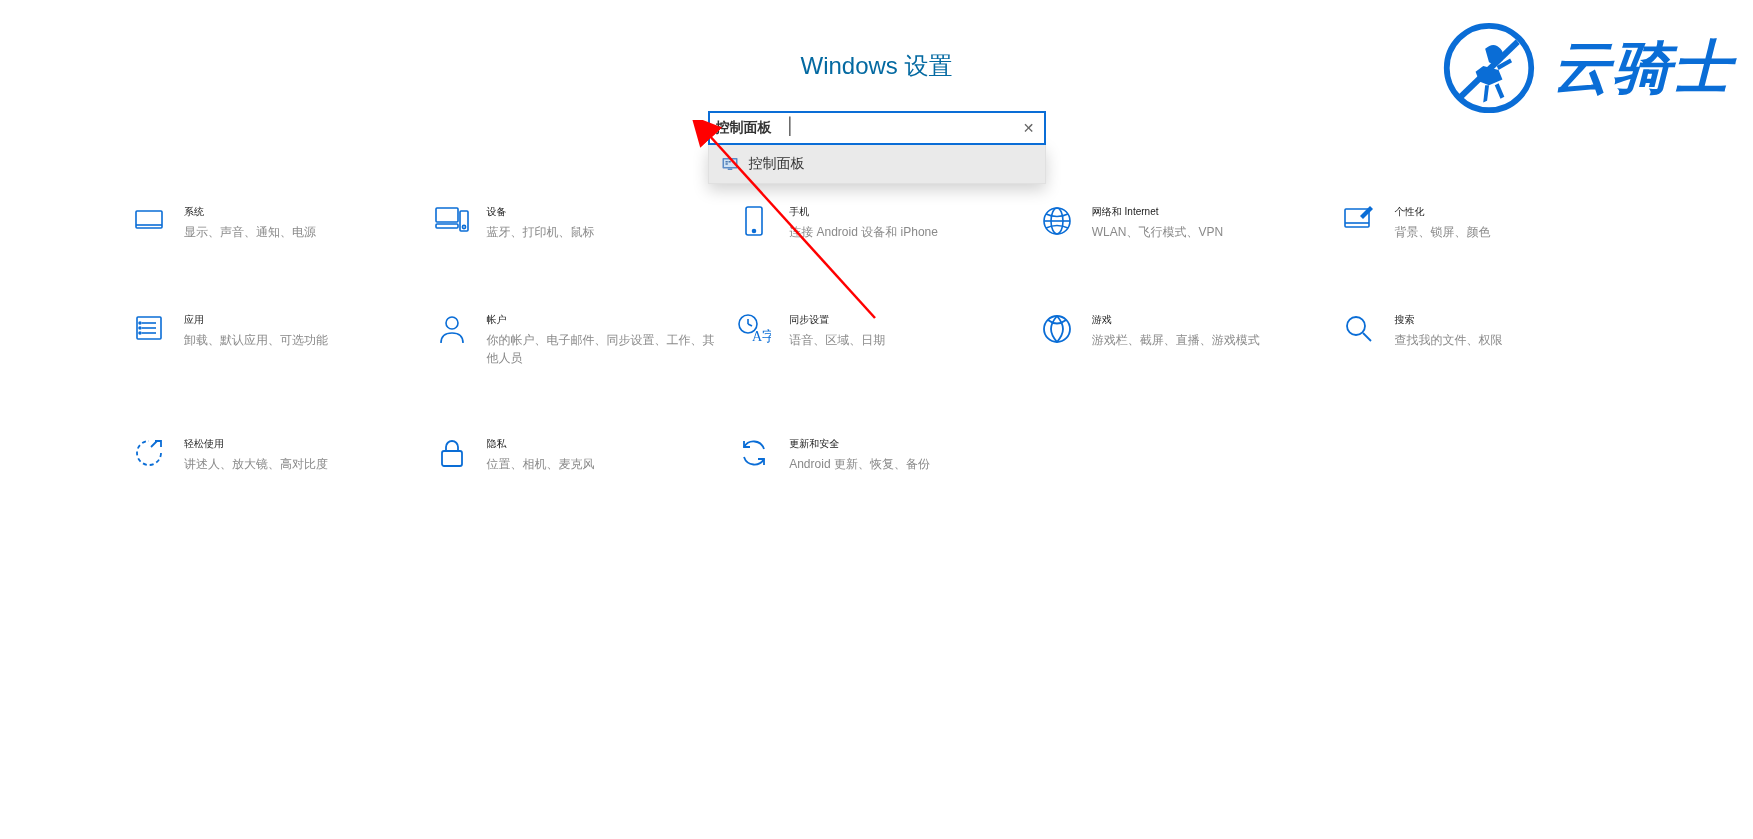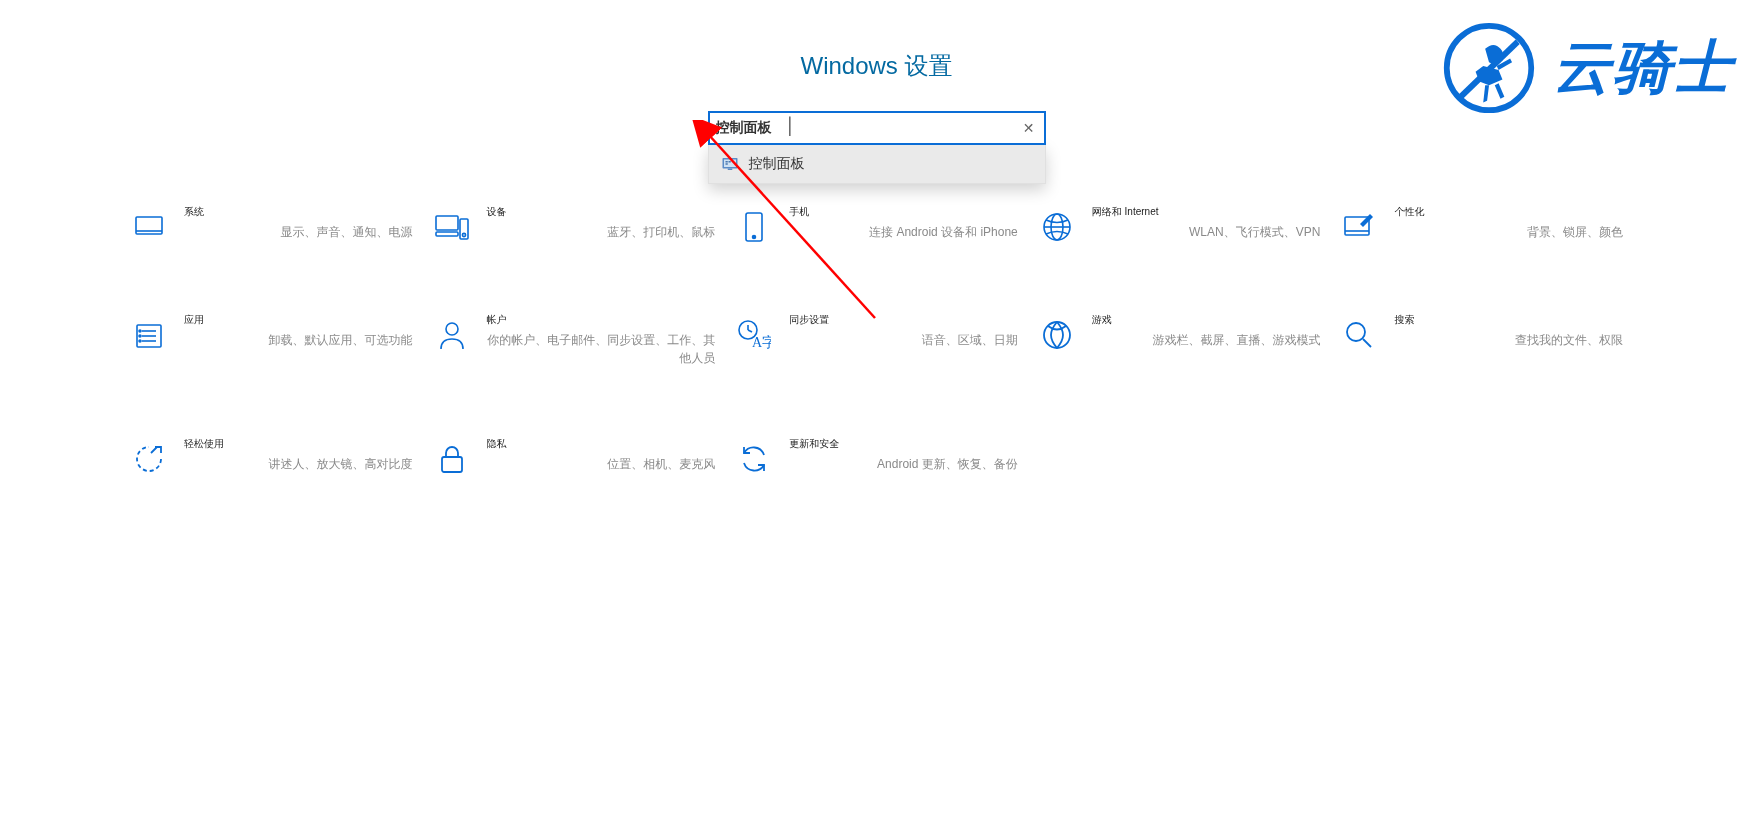--- a/index.html
+++ b/index.html
@@ -100,36 +100,35 @@
     display: flex;
     align-items: flex-start;
     gap: 16px;
     cursor: pointer;
   }
   .tile-icon {
     width: 38px;
     height: 38px;
     flex: 0 0 38px;
     display: flex;
-    align-items: flex-end;
+    align-items: flex-start;
     justify-content: center;
     color: #0a6dd6;
   }
   .tile-body { flex: 1; min-width: 0; }
   .tile-title {
     font-size: 10px;
     color: #222;
     font-weight: 400;
     margin-bottom: 4px;
   }
   .tile-desc {
     font-size: 12px;
     color: #8a8a8a;
     line-height: 1.5;
-    text-align: right;
   }
 
   .watermark {
     position: absolute;
     top: 20px;
     right: 20px;
     display: flex;
     align-items: center;
     gap: 16px;
     color: #0a6dd6;

